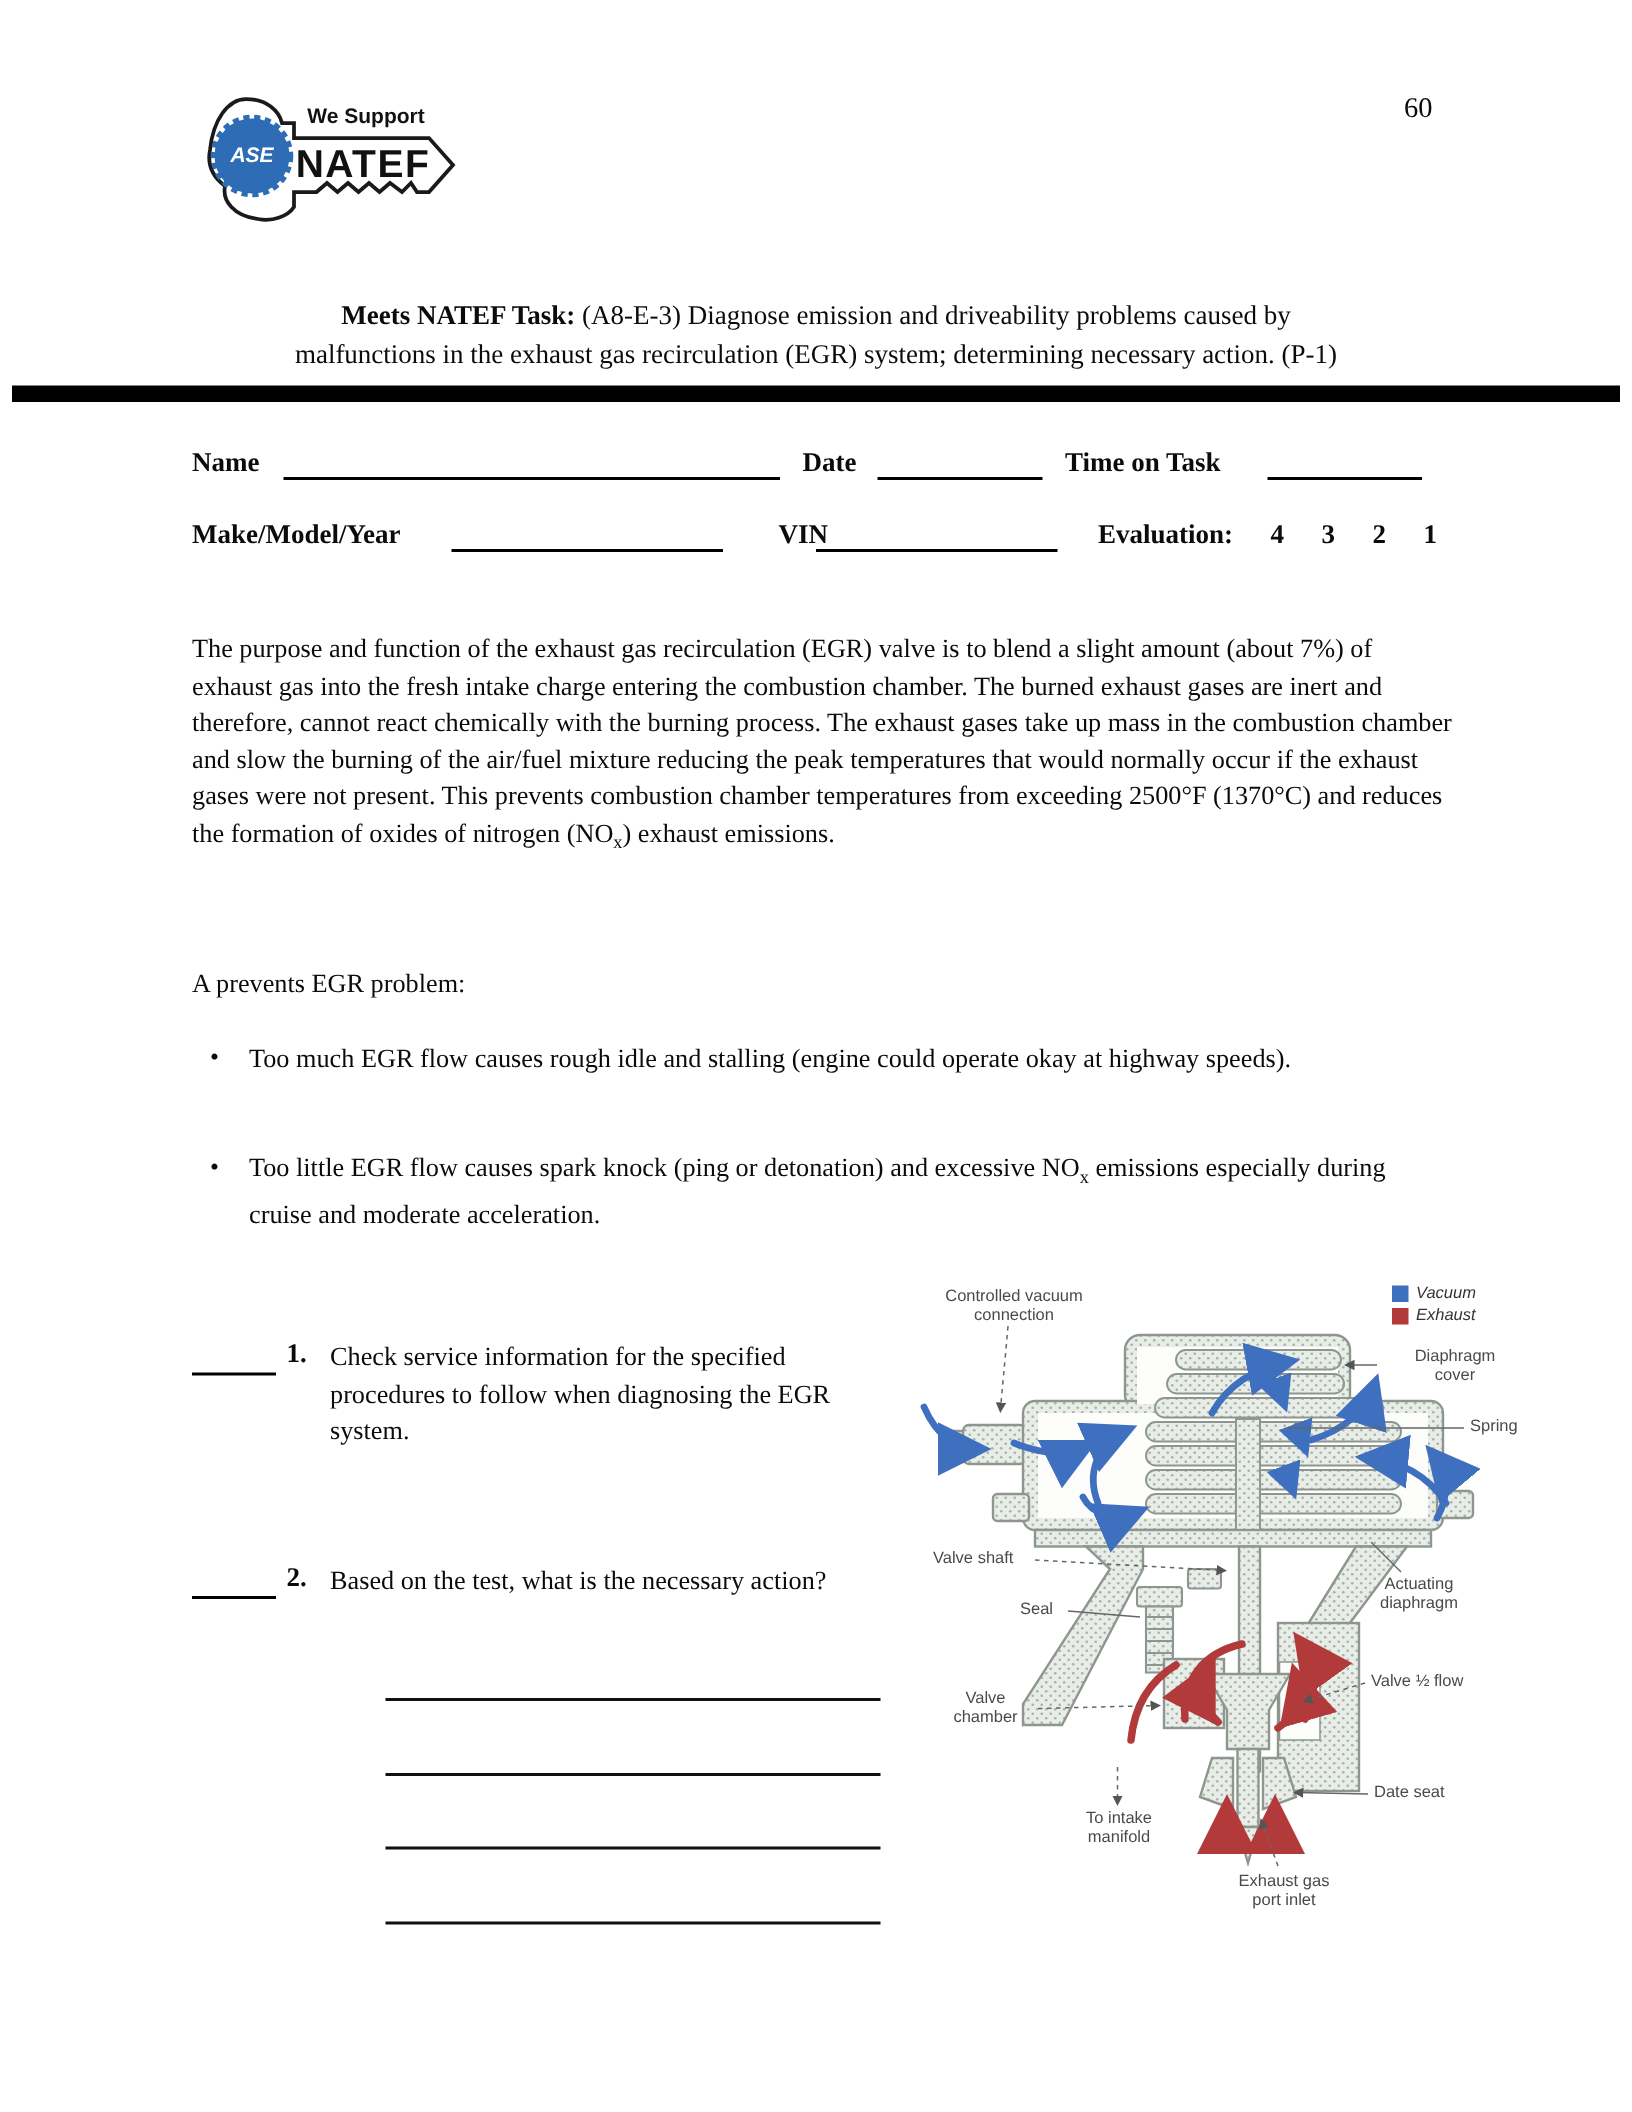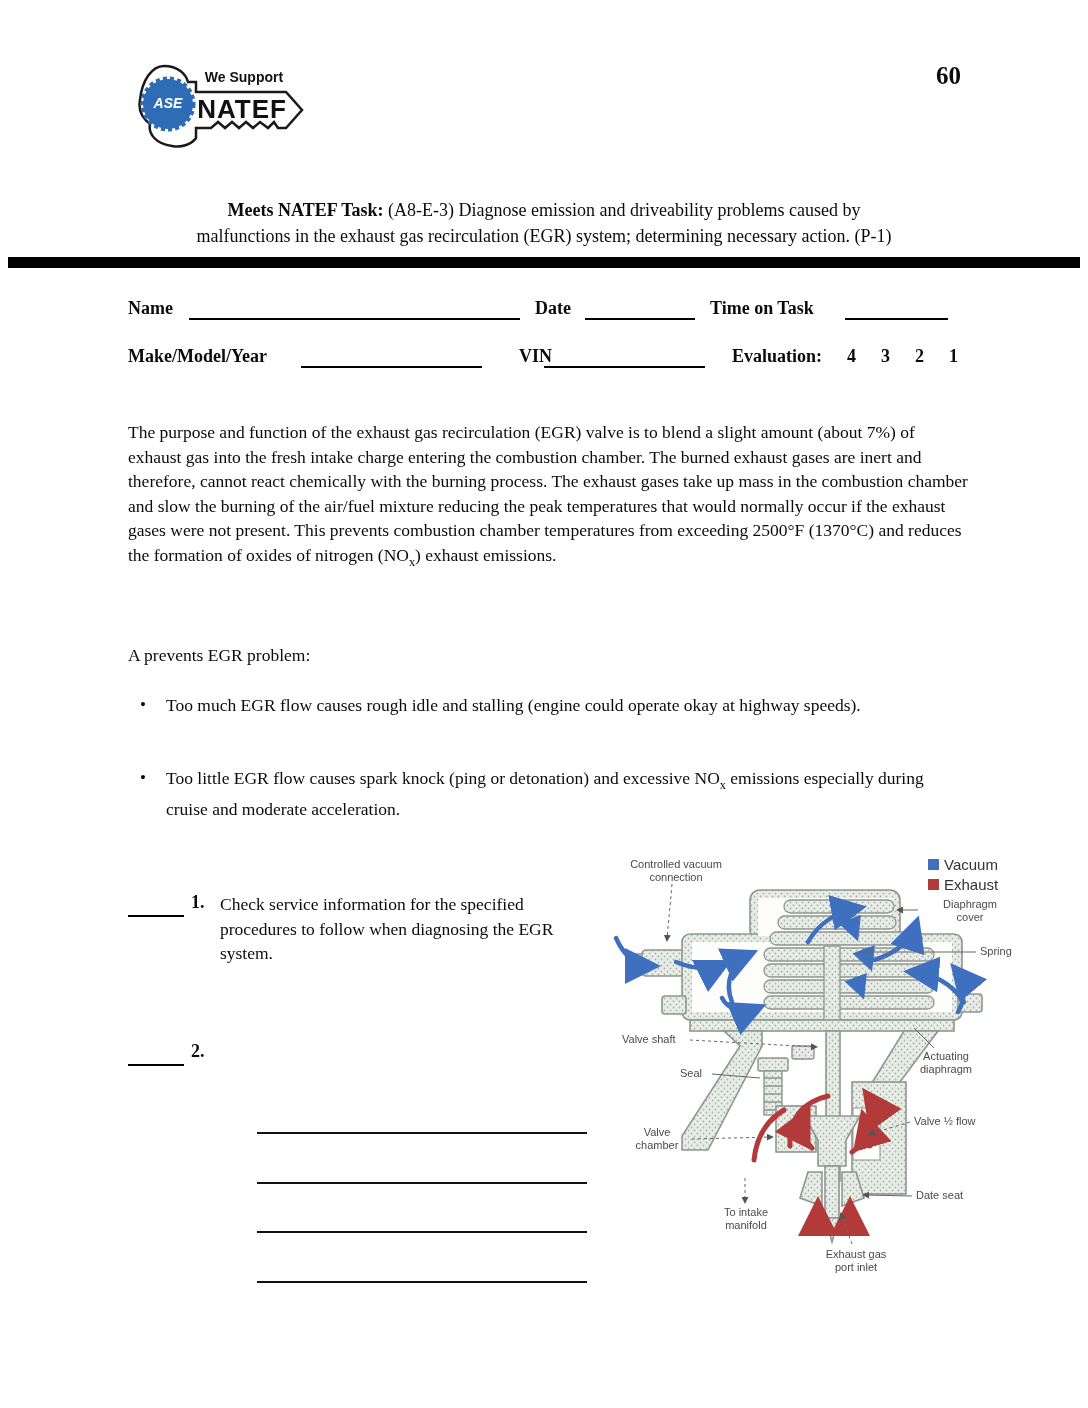--- a/index.html
+++ b/index.html
@@ -1,20 +1,20 @@
 <!DOCTYPE html>
 <html><head>
 <meta charset="utf-8">
 <style>
   html,body{margin:0;padding:0;background:#ffffff;}
   #page{position:relative;width:1088px;height:1408px;background:#ffffff;overflow:hidden;
         font-family:"Liberation Serif", serif;color:#0b0b0b;}
   .abs{position:absolute;}
   
-  .page-num{font-weight:bold;font-size:25px;text-align:right;}
+  .page-num{font-weight:normal;font-size:19px;text-align:right;}
   .doc-title{left:0;right:0;top:148px;text-align:center;font-weight:bold;font-size:38px;letter-spacing:.5px;}
   .task-line{left:0;right:0;text-align:center;font-size:18px;line-height:26px;}
   .task-bold{font-weight:bold;}
   .black-bar{left:8px;top:257px;width:1072px;height:11px;background:#000;}
   
   .flabel{font-weight:bold;font-size:18px;white-space:nowrap;}
   .fline{border-bottom:2px solid #000;height:18px;}
   .eval-nums{display:flex;gap:25px;font-weight:bold;font-size:18px;}
   
   .bodytext{font-size:17.5px;line-height:24.6px;}
@@ -23,21 +23,21 @@
   .qnum{font-weight:bold;font-size:18px;}
   .answer-line{border-top:2px solid #111;height:0;}
   
   #diagram{left:612px;top:850px;width:476px;height:440px;}
   #diagram svg{position:absolute;left:0;top:0;}
   .dlabel{position:absolute;font-family:"Liberation Sans", sans-serif;font-size:11px;line-height:13px;
           color:#4a4a4a;}
   .dlabel.ctr{text-align:center;}
   .legend{position:absolute;display:flex;flex-direction:column;gap:3px;}
   .legend-row{display:flex;align-items:center;gap:5px;font-family:"Liberation Sans", sans-serif;
-              font-size:15px;color:#333;}
+              font-size:11px;color:#333;font-style:italic;}
   .swatch{width:11px;height:11px;display:inline-block;}
 </style>
 </head>
 <body>
 
 <div id="page">
 
   <div class="abs" style="left:126px;top:58px;width:180px;height:92px;">
     <svg width="180" height="92" viewBox="0 0 180 92">
 
@@ -96,20 +96,21 @@
   <div class="abs bodytext" style="left:166px;top:766px;width:790px;">
     <span>Too little EGR flow causes spark knock (ping or detonation) and excessive NO</span><sub>x</sub><span> emissions especially during cruise and moderate acceleration.</span>
   </div>
 
   <div class="abs fline" style="left:128px;top:897px;width:56px;"></div>
   <div class="abs qnum" style="left:191px;top:892px;">1.</div>
   <div class="abs bodytext" style="left:220px;top:892px;width:374px;">Check service information for the specified procedures to follow when diagnosing the EGR system.</div>
 
   <div class="abs fline" style="left:128px;top:1046px;width:56px;"></div>
   <div class="abs qnum" style="left:191px;top:1041px;">2.</div>
+  <div class="abs bodytext" style="left:220px;top:1041px;width:350px;">Based on the test, what is the necessary action?</div>
 
   <div class="abs answer-line" style="left:257px;top:1132px;width:330px;"></div>
   <div class="abs answer-line" style="left:257px;top:1182px;width:330px;"></div>
   <div class="abs answer-line" style="left:257px;top:1231px;width:330px;"></div>
   <div class="abs answer-line" style="left:257px;top:1281px;width:330px;"></div>
 
   <div id="diagram" class="abs">
     <svg width="476" height="440" viewBox="0 0 476 440">
       <defs>
         <pattern id="stip" width="6" height="6" patternUnits="userSpaceOnUse">

